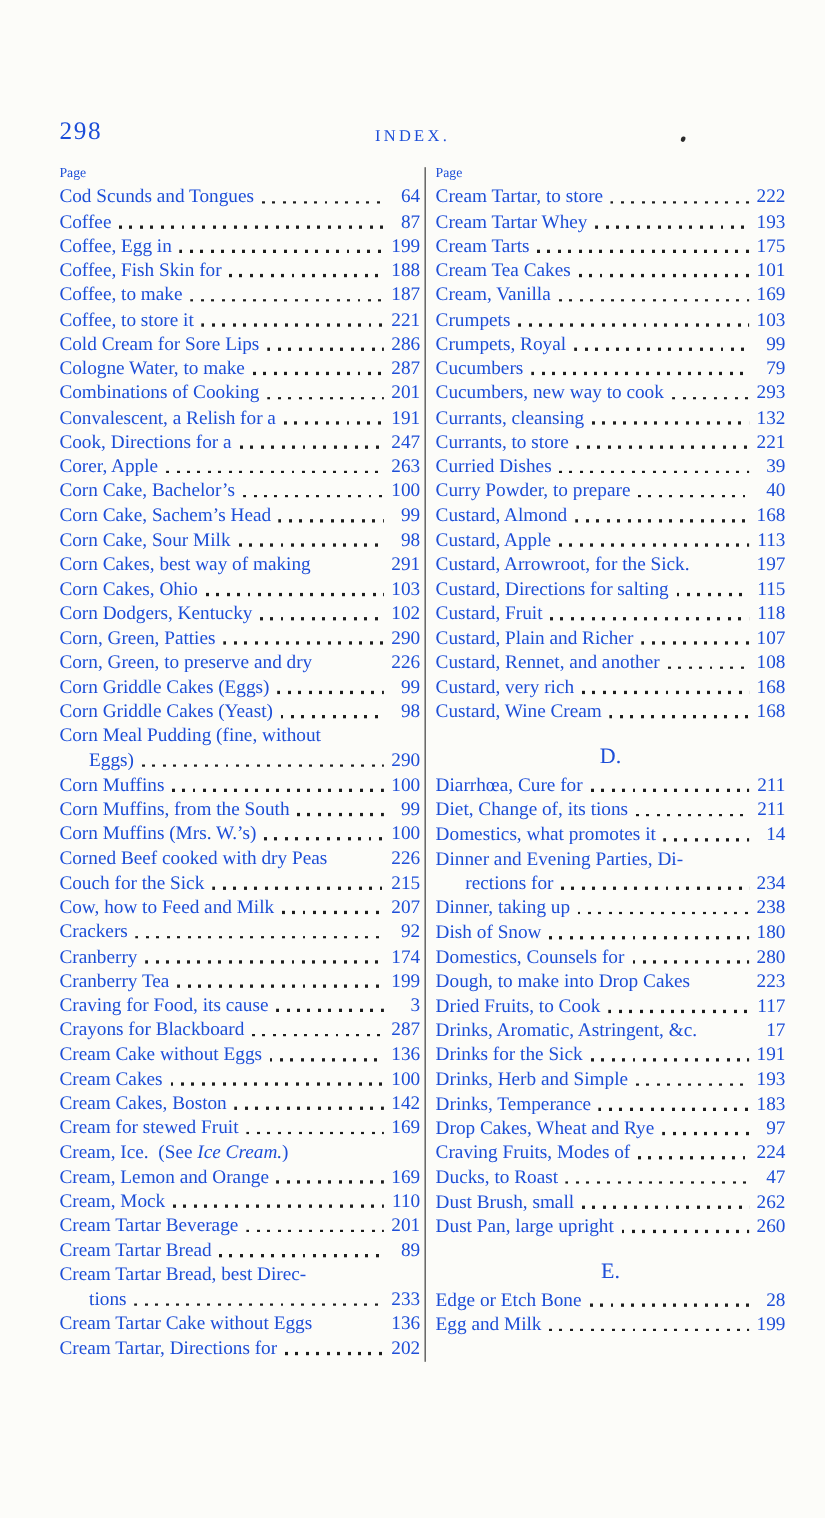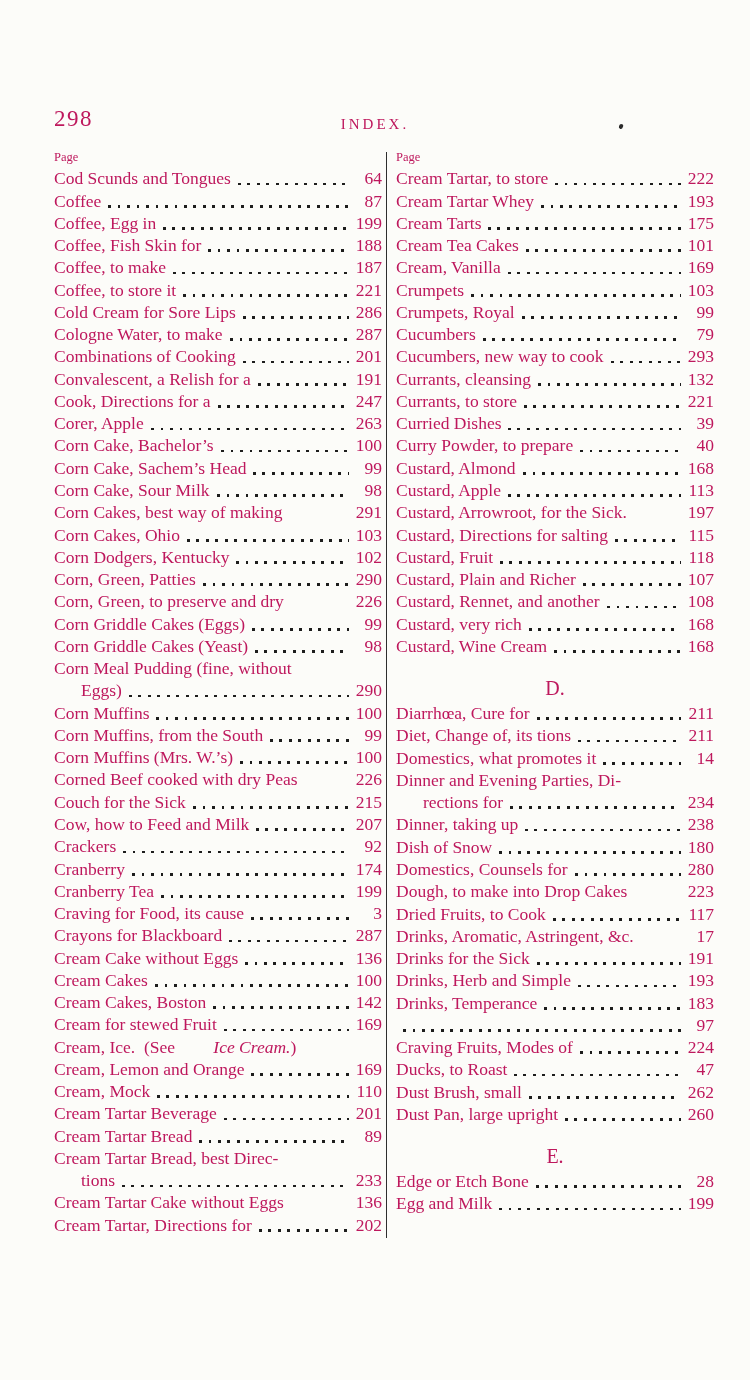--- a/index.html
+++ b/index.html
@@ -2,21 +2,21 @@
 <html><head>
 <meta charset="utf-8">
 <style>
   html,body{margin:0;padding:0;background:#e8e8e4;}
   .sheet{
     position:relative;
     width:750px;height:1380px;
     background:#fcfcf9;
     overflow:hidden;
     font-family:"Liberation Serif","DejaVu Serif",serif;
-    color:#be185d;
+    color:#1d4ed8;
   }
   .folio{
     position:absolute;left:54px;top:106px;
     font-size:23px;letter-spacing:1.5px;
   }
   .running-head{
     position:absolute;left:0;top:116px;width:100%;
     text-align:center;font-size:15px;letter-spacing:3px;
   }
   .speck{
@@ -36,21 +36,21 @@
   .col-right{flex:1;margin-left:12px;}
   .page-label{
     text-align:left;font-size:12.5px;height:17px;line-height:15px;
     padding-right:1px;
   }
   .row{
     display:flex;align-items:flex-end;height:22.27px;
     font-size:17.5px;line-height:21px;white-space:nowrap;
   }
   .row .t{flex:0 0 auto;}
-  .row .t em{font-style:italic;margin-left:34px;}
+  .row .t em{font-style:italic;}
   .indent .t{padding-left:27px;}
   .leader{
     flex:1 1 12px;min-width:8px;height:2.7px;
     margin:0 4px 4px 7px;
     background:repeating-linear-gradient(to right,#1d1d1d 0px,#1d1d1d 2.7px,transparent 2.7px,transparent 9.5px);
   }
   .spacer{flex:1 1 6px;min-width:4px;}
   .p{flex:0 0 auto;min-width:29px;text-align:right;}
   .section-head{
     height:45px;box-sizing:border-box;
@@ -482,20 +482,21 @@
             <span class="t">Drinks, Herb and Simple</span>
             <span class="leader"></span>
             <span class="p">193</span>
           </div>
           <div class="row">
             <span class="t">Drinks, Temperance</span>
             <span class="leader"></span>
             <span class="p">183</span>
           </div>
           <div class="row">
+            <span class="t">Drop Cakes, Wheat and Rye</span>
             <span class="leader"></span>
             <span class="p">97</span>
           </div>
           <div class="row">
             <span class="t">Craving Fruits, Modes of</span>
             <span class="leader"></span>
             <span class="p">224</span>
           </div>
           <div class="row">
             <span class="t">Ducks, to Roast</span>

